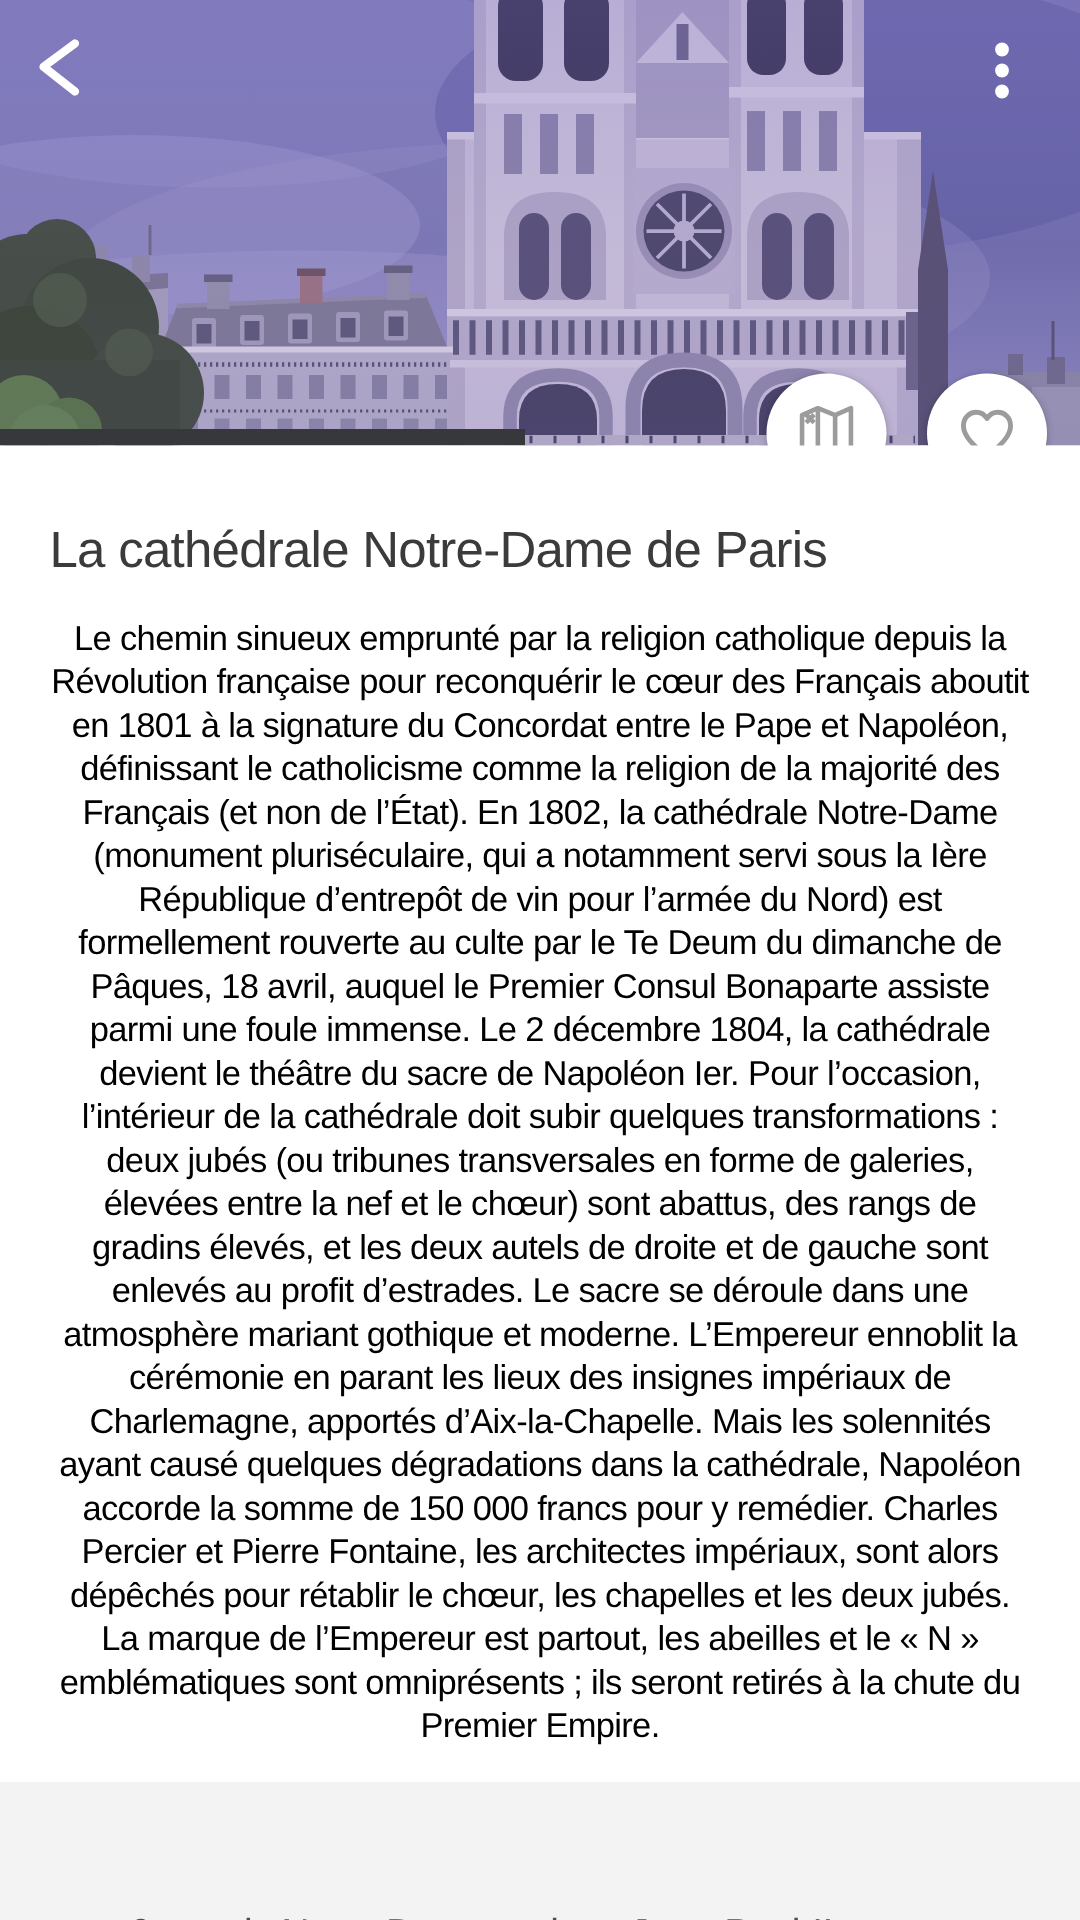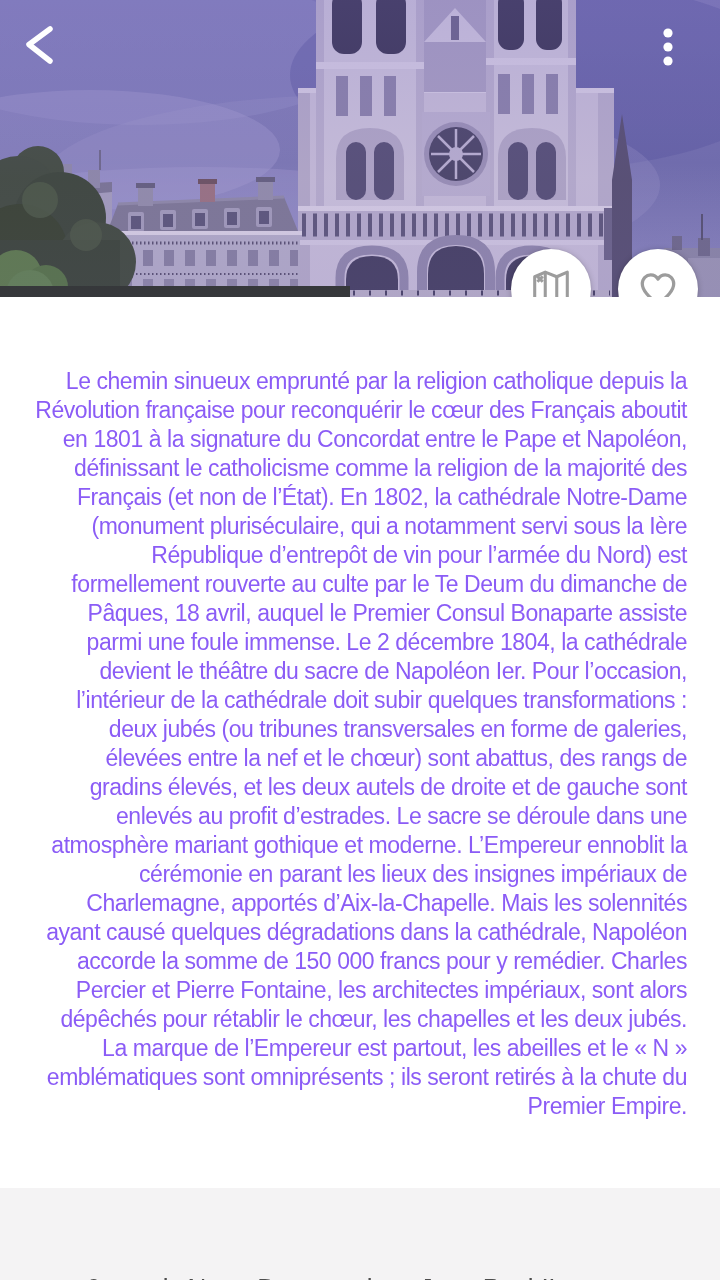--- a/index.html
+++ b/index.html
@@ -22,22 +22,22 @@
        display:flex;align-items:center;justify-content:center;}
   .fab-map{left:511px;top:249px;}
   .fab-heart{left:618px;top:249px;}
   .fab svg{display:block;}
 
   
   .content{position:absolute;left:0;top:297px;width:720px;box-sizing:border-box;
            background:#ffffff;padding:48px 33px 0 33px;}
   .title{margin:0;font-size:34px;line-height:44px;font-weight:400;color:#3b3b3b;
          letter-spacing:-0.5px;}
-  .body-text{margin:22px 0 0 0;font-size:23px;line-height:29px;color:#8b5cf6;
-             letter-spacing:-0.45px;text-align:right;}
+  .body-text{margin:22px 0 0 0;font-size:23px;line-height:29px;color:#000000;
+             letter-spacing:-0.45px;text-align:center;}
 
   
   .poi-bar{position:absolute;left:0;top:1188px;width:720px;height:92px;background:#f4f3f4;}
   .poi-item{position:absolute;left:0;top:13px;width:720px;height:92px;cursor:pointer;}
   .poi-ring{position:absolute;left:37px;top:80px;width:36px;height:36px;border-radius:50%;
             border:5px solid #666666;background:transparent;}
   .poi-label{position:absolute;left:86px;top:70px;font-size:26px;line-height:34px;
              color:#4d4d4d;letter-spacing:-0.4px;white-space:nowrap;}
 </style>
 </head>
@@ -213,20 +213,21 @@
     </svg>
   </button>
 
   <button class="fab fab-heart">
     <svg width="46" height="46" viewBox="0 0 24 24">
       <path d="M12 20.1 C7.2 16 3.8 12.9 3.8 9.3 C3.8 6.5 5.9 4.6 8.2 4.6 C9.8 4.6 11.2 5.5 12 6.8 C12.8 5.5 14.2 4.6 15.8 4.6 C18.1 4.6 20.2 6.5 20.2 9.3 C20.2 12.9 16.8 16 12 20.1 Z" fill="none" stroke="#9c9c9c" stroke-width="1.7" stroke-linejoin="round"></path>
     </svg>
   </button>
 
   <div class="content">
+    <h1 class="title">La cathédrale Notre-Dame de Paris</h1>
     <p class="body-text">Le chemin sinueux emprunté par la religion catholique depuis la Révolution française pour reconquérir le cœur des Français aboutit en 1801 à la signature du Concordat entre le Pape et Napoléon, définissant le catholicisme comme la religion de la majorité des Français (et non de l’État). En 1802, la cathédrale Notre-Dame (monument pluriséculaire, qui a notamment servi sous la Ière République d’entrepôt de vin pour l’armée du Nord) est formellement rouverte au culte par le Te Deum du dimanche de Pâques, 18 avril, auquel le Premier Consul Bonaparte assiste parmi une foule immense. Le 2 décembre 1804, la cathédrale devient le théâtre du sacre de Napoléon Ier. Pour l’occasion, l’intérieur de la cathédrale doit subir quelques transformations : deux jubés (ou tribunes transversales en forme de galeries, élevées entre la nef et le chœur) sont abattus, des rangs de gradins élevés, et les deux autels de droite et de gauche sont enlevés au profit d’estrades. Le sacre se déroule dans une atmosphère mariant gothique et moderne. L’Empereur ennoblit la cérémonie en parant les lieux des insignes impériaux de Charlemagne, apportés d’Aix-la-Chapelle. Mais les solennités ayant causé quelques dégradations dans la cathédrale, Napoléon accorde la somme de 150 000 francs pour y remédier. Charles Percier et Pierre Fontaine, les architectes impériaux, sont alors dépêchés pour rétablir le chœur, les chapelles et les deux jubés. La marque de l’Empereur est partout, les abeilles et le « N » emblématiques sont omniprésents ; ils seront retirés à la chute du Premier Empire.</p>
   </div>
 
   <div class="poi-bar">
     <div class="poi-item">
       <span class="poi-ring"></span>
       <span class="poi-label">6. parvis Notre-Dame – place Jean-Paul-II</span>
     </div>
   </div>
 

